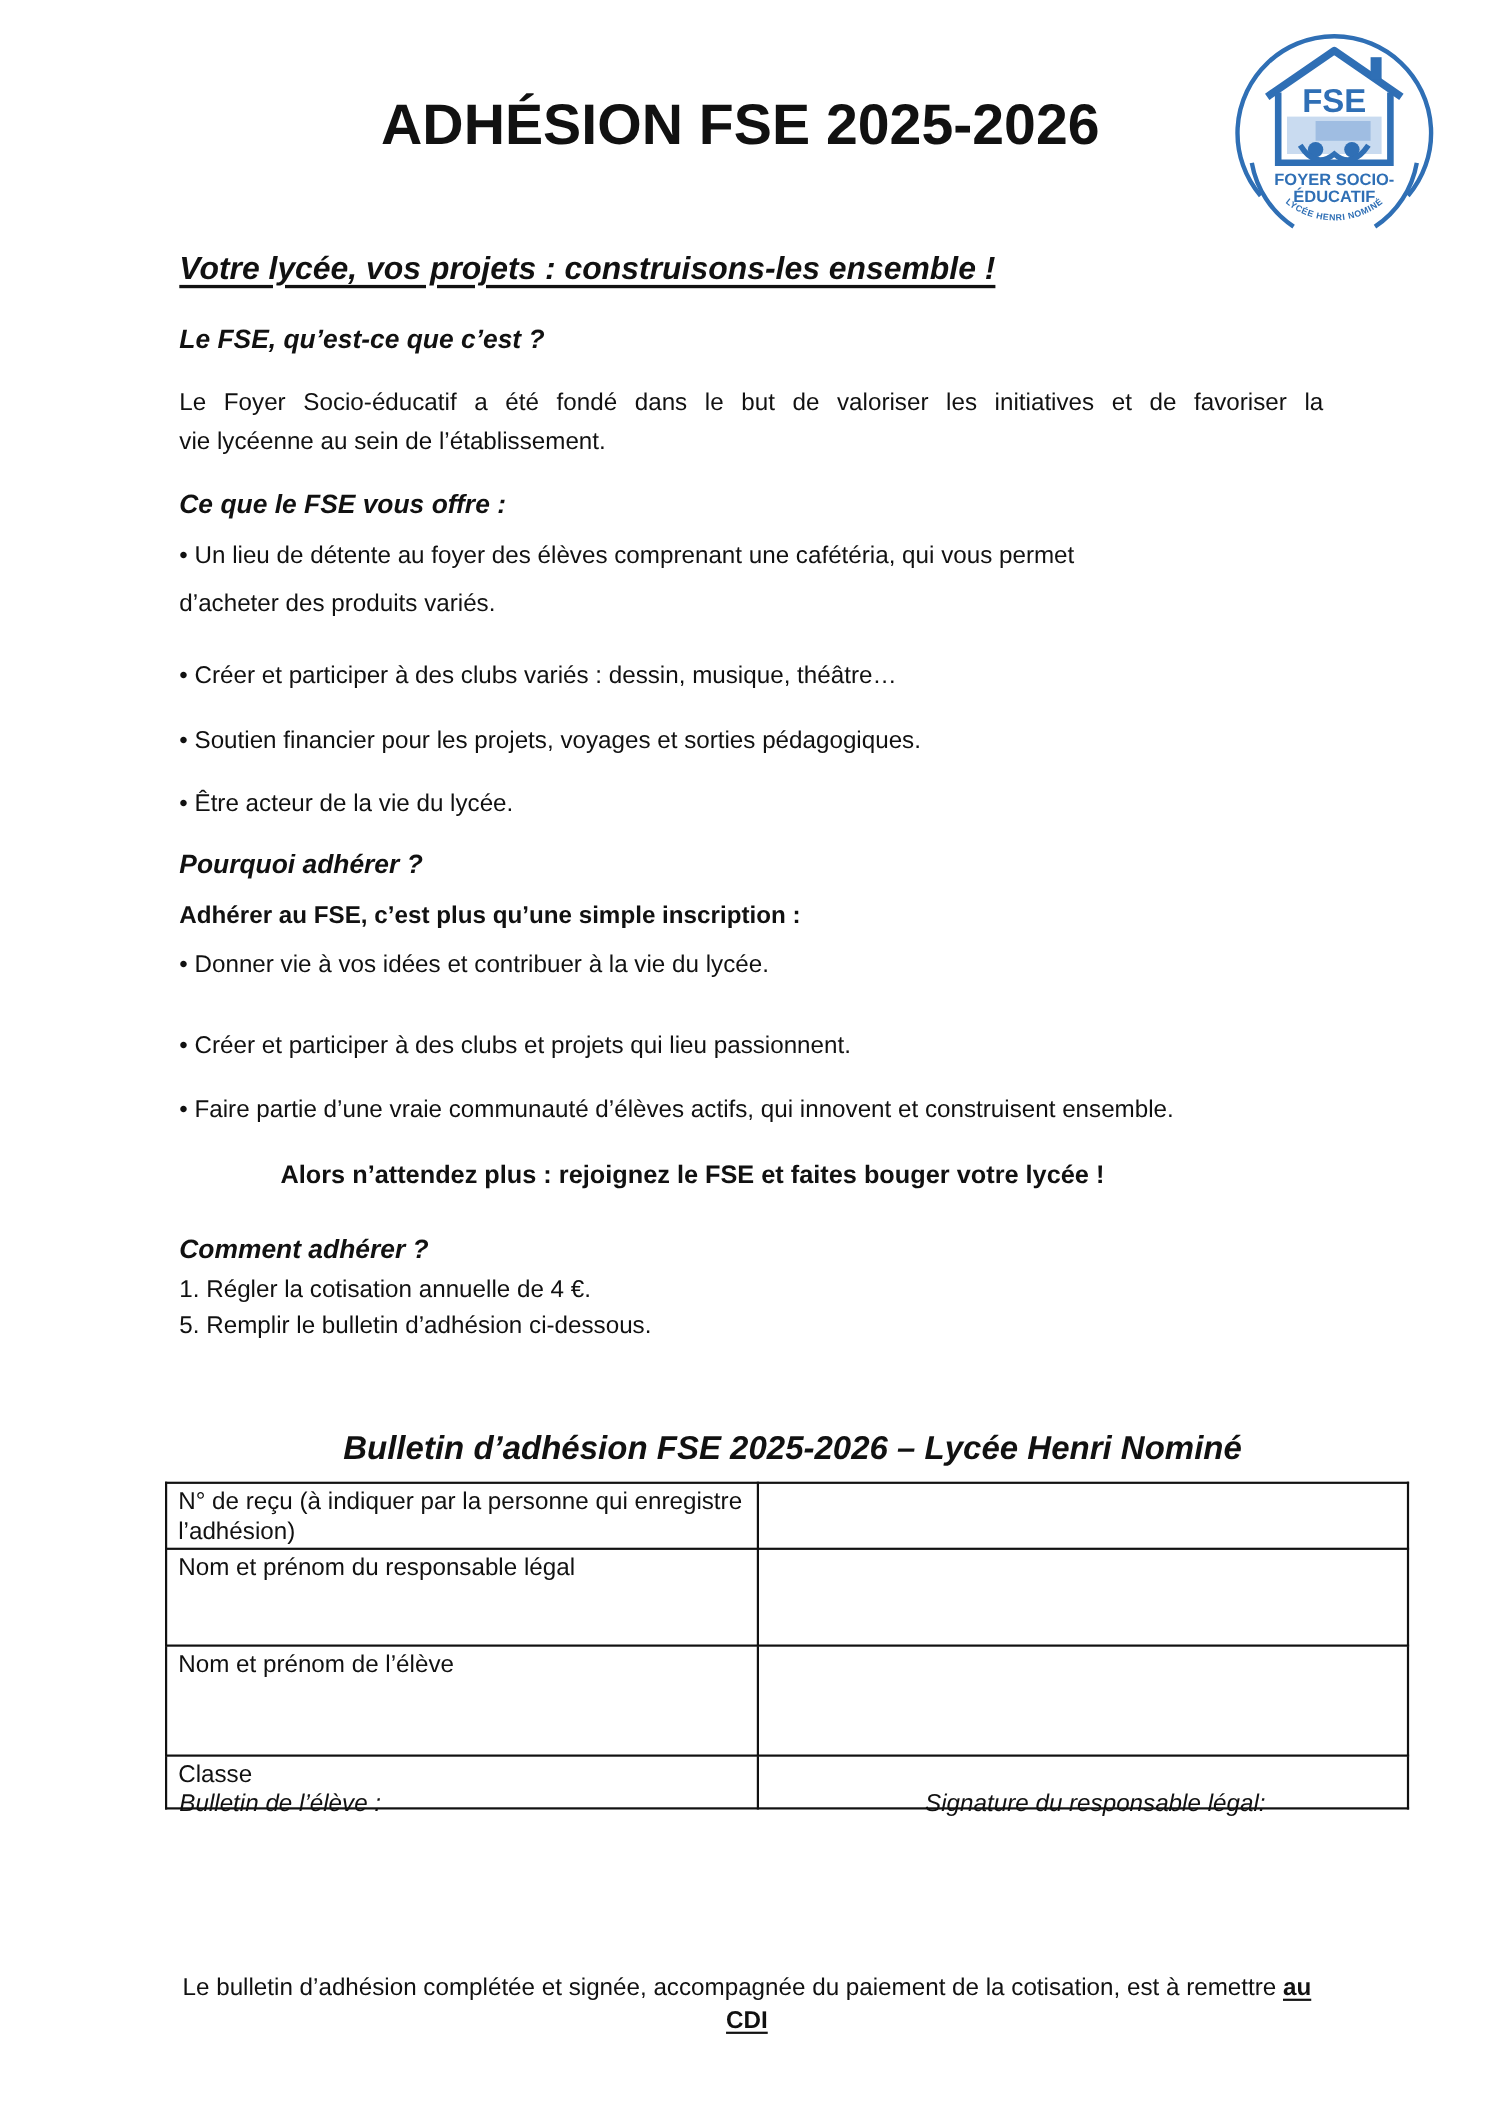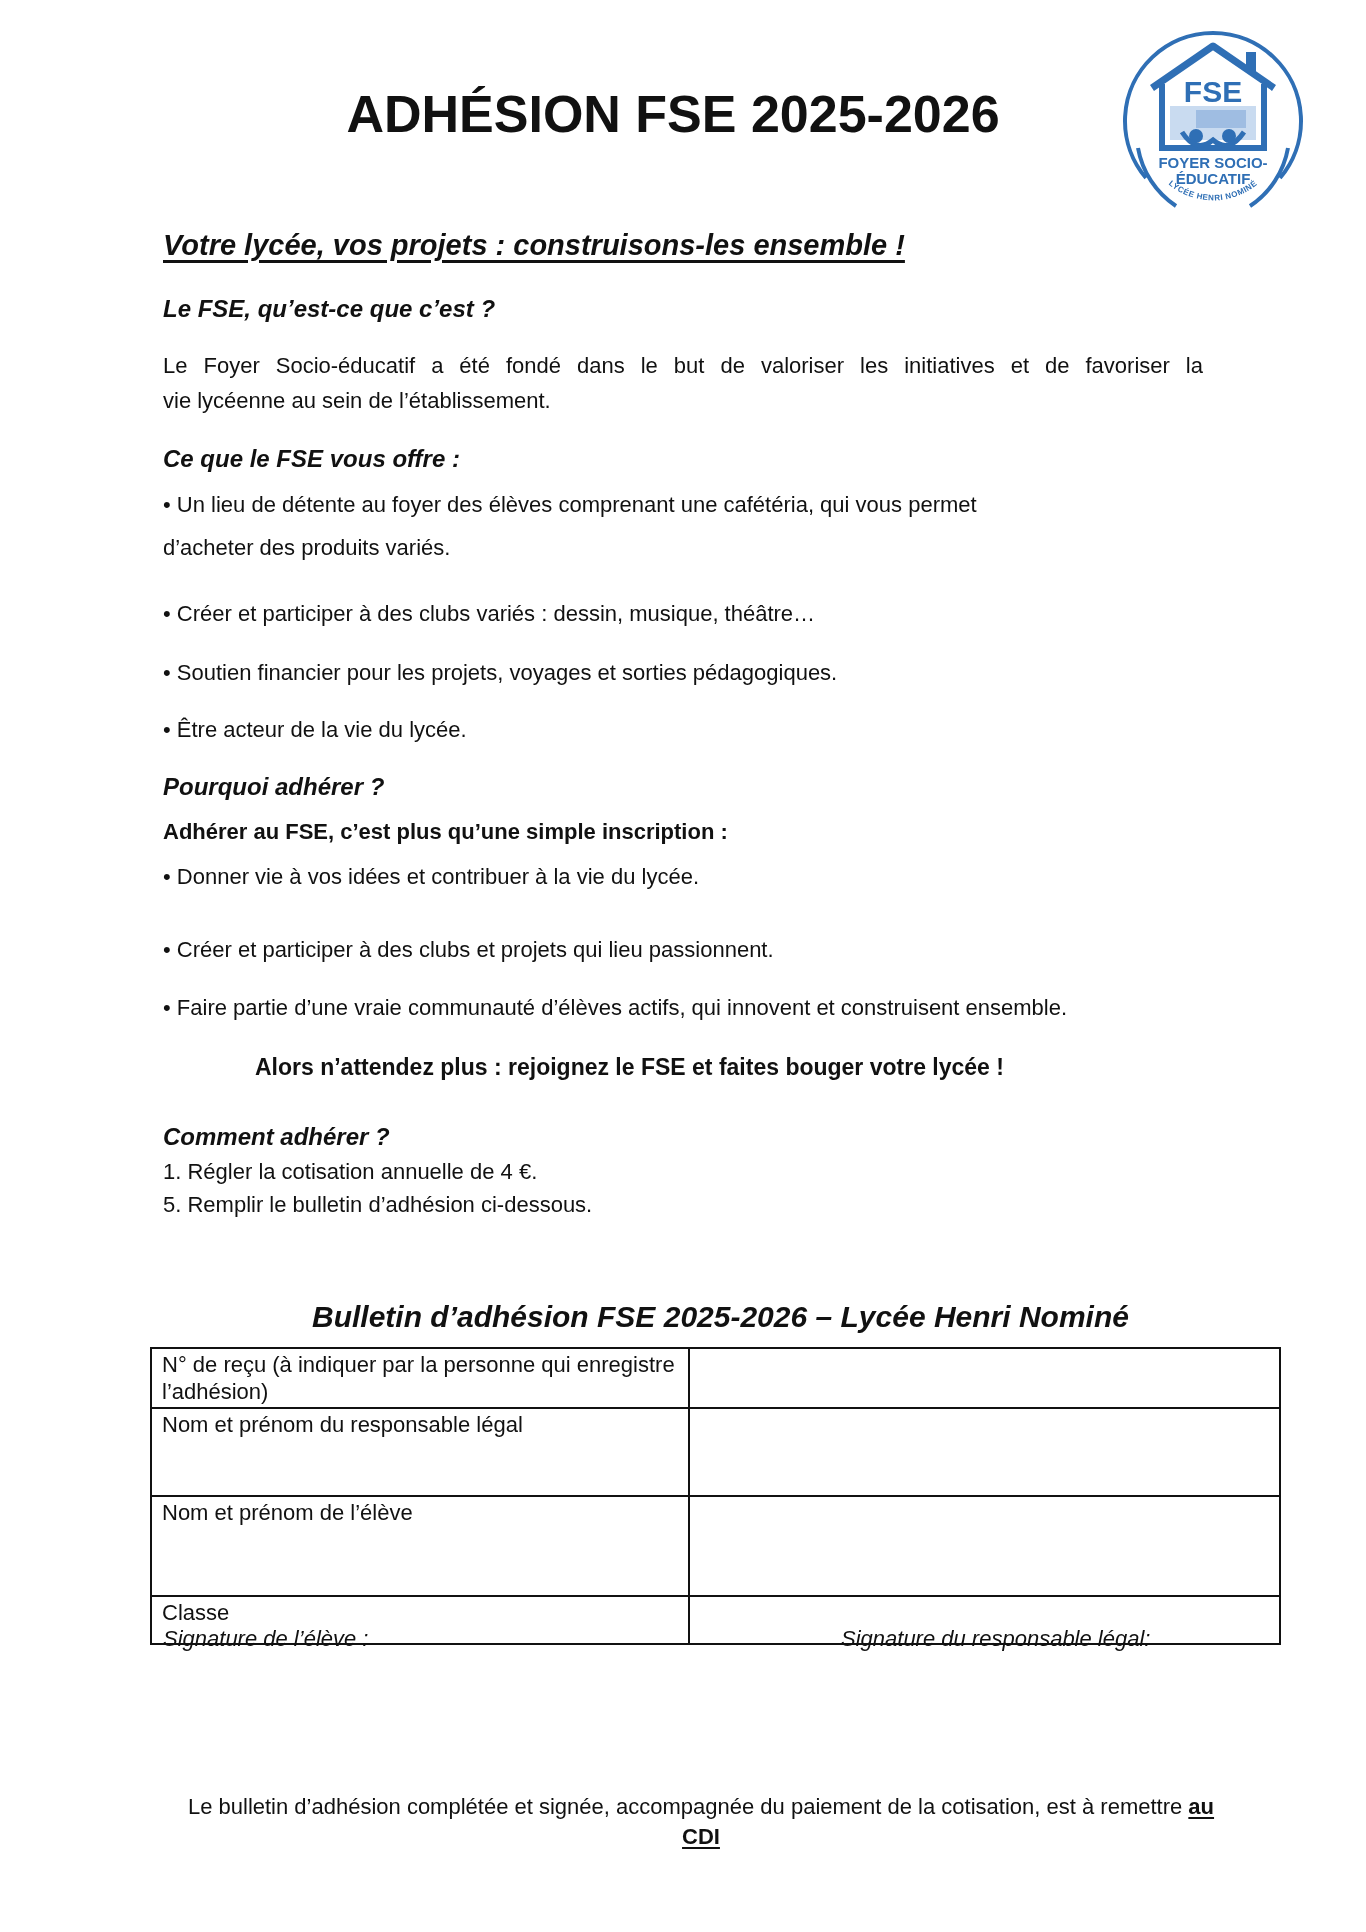--- a/index.html
+++ b/index.html
@@ -12,21 +12,21 @@
   .h2 { left:163px; font-size:24px; font-weight:bold; font-style:italic; }
   .body { left:163px; font-size:22px; }
   .justify { width:1040px; white-space:normal; text-align:justify; text-align-last:justify; }
   .bold { font-weight:bold; }
   .dots { left:163px; width:1040px; top:1256px; height:10px; overflow:hidden; font-size:20px; letter-spacing:2px; color:#333; }
   .bulletin-title { left:163px; width:1115px; text-align:center; top:1302px; font-size:30px; font-weight:bold; font-style:italic; }
   table.form { position:absolute; left:150px; top:1347px; width:1131px; border-collapse:collapse; font-size:22px; }
   table.form td { border:2px solid #111; vertical-align:top; padding:2px 10px 0 10px; line-height:27px; }
   table.form td.lbl { width:516px; }
   .sig { top:1628px; font-size:22px; font-style:italic; }
-  .footer { left:176px; width:1050px; top:1792px; font-size:22px; text-align:center; white-space:normal; line-height:30px; }
+  .footer { left:154px; width:1050px; top:1792px; font-size:22px; text-align:center; white-space:normal; line-height:30px; }
   .footer u { font-weight:bold; text-decoration-thickness:2px; text-underline-offset:3px; }
   .logo { position:absolute; left:1116px; top:28px; width:194px; height:194px; }
 </style>
 </head>
 <body>
 
 <div class="logo">
   <svg width="194" height="194" viewBox="0 0 194 194">
     <defs>
       <path id="arcPath" d="M 38 140 A 70 70 0 0 0 156 140"></path>
@@ -94,19 +94,19 @@
     <td class="lbl">Nom et prénom de l’élève</td>
     <td></td>
   </tr>
   <tr style="height:48px;padding-left:32px;">
     <td class="lbl">Classe</td>
     <td></td>
   </tr>
 </tbody>
   </table>
 
-<div class="abs sig" style="left:163px;">Signature de l’élève :</div>
+<div class="abs sig" style="left:163px;">Bulletin de l’élève :</div>
 <div class="abs sig" style="left:841px;">Signature du responsable légal:</div>
 
 <div class="abs footer">
   <span>Le bulletin d’adhésion complétée et signée, accompagnée du paiement de la cotisation, est à remettre</span>
   <u>au CDI</u>
 </div>
 
 </body></html>

